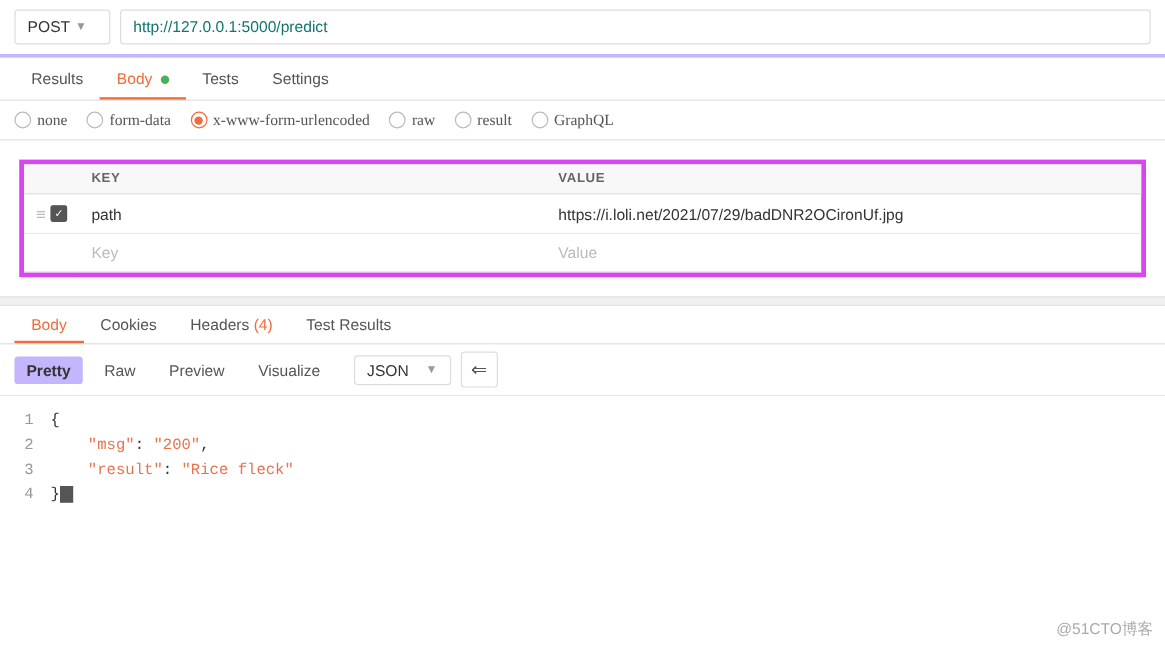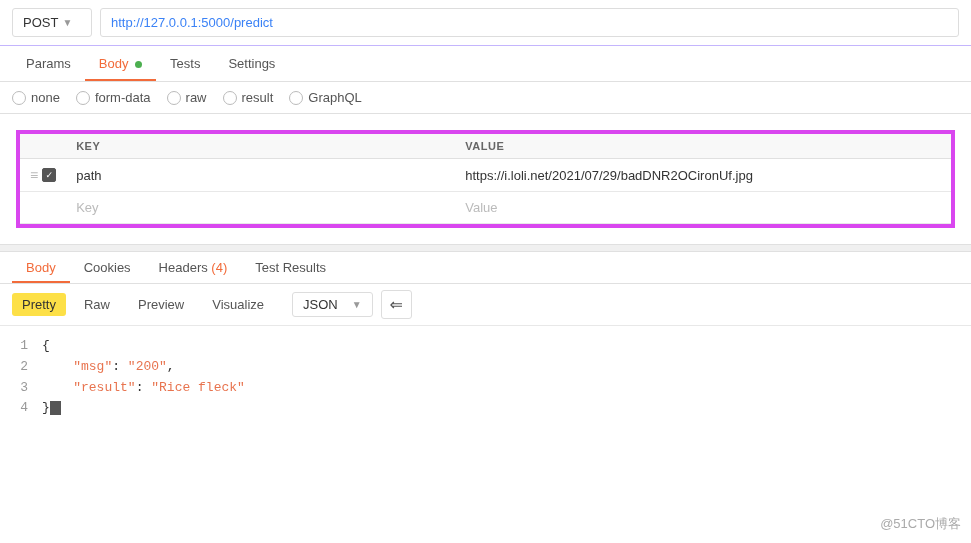--- a/index.html
+++ b/index.html
@@ -1,48 +1,48 @@
 <!DOCTYPE html>
 <html><head>
   <meta charset="utf-8">
   <style>
     * { box-sizing: border-box; margin: 0; padding: 0; }
     body { font-family: -apple-system, BlinkMacSystemFont, 'Segoe UI', Arial, sans-serif; font-size: 13px; background: #fff; color: #333; }
 
     
     .url-bar {
-      display: flex; align-items: center; padding: 8px 12px; border-bottom: 1px solid #c4b5fd; gap: 8px;
+      display: flex; align-items: center; padding: 8px 12px; border-bottom: 3px solid #c4b5fd; gap: 8px;
     }
     .method-select {
       display: flex; align-items: center; gap: 4px; padding: 6px 10px;
       border: 1px solid #ddd; border-radius: 3px; background: #fff; cursor: pointer; font-size: 13px; font-weight: 500; min-width: 80px;
     }
     .method-select span { color: #333; }
     .method-select .chevron { color: #999; font-size: 10px; }
     .url-input {
-      flex: 1; padding: 6px 10px; border: 1px solid #ddd; border-radius: 3px; font-size: 13px; color: #3b82f6; outline: none;
+      flex: 1; padding: 6px 10px; border: 1px solid #ddd; border-radius: 3px; font-size: 13px; color: #0f766e; outline: none;
     }
 
     
     .tabs-row {
       display: flex; align-items: center; padding: 0 12px; border-bottom: 1px solid #e0e0e0; gap: 0;
     }
     .tab-item {
       padding: 10px 14px; cursor: pointer; font-size: 13px; color: #555; position: relative; white-space: nowrap;
     }
     .tab-item.active { color: #f26b3a; }
     .tab-item.active::after { content: ''; position: absolute; bottom: 0; left: 0; right: 0; height: 2px; background: #f26b3a; }
     .tab-badge { color: #f26b3a; }
     .tab-dot { display: inline-block; width: 7px; height: 7px; border-radius: 50%; background: #4CAF50; margin-left: 3px; vertical-align: middle; }
 
     
     .body-type-row {
       display: flex; align-items: center; padding: 8px 12px; gap: 16px; border-bottom: 1px solid #e0e0e0;
     }
-    .radio-item { display: flex; align-items: center; gap: 5px; cursor: pointer; font-size: 13px; color: #555; }
+    .radio-item { display: flex; align-items: center; gap: 5px; cursor: pointer; font-size: 13px; color: #555; font-family: Liberation Serif, serif; }
     .radio-circle {
       width: 14px; height: 14px; border-radius: 50%; border: 1.5px solid #bbb; background: #fff; display: flex; align-items: center; justify-content: center;
     }
     .radio-circle.checked { border-color: #f26b3a; }
     .radio-circle.checked::after { content: ''; width: 7px; height: 7px; border-radius: 50%; background: #f26b3a; }
 
     
     .params-table { width: 100%; border-collapse: collapse; }
     .params-table th { background: #f8f8f8; text-align: left; padding: 6px 10px; font-size: 11px; font-weight: 600; color: #666; border-bottom: 1px solid #e0e0e0; letter-spacing: 0.5px; }
     .params-table td { padding: 8px 10px; border-bottom: 1px solid #e8e8e8; font-size: 13px; vertical-align: middle; }
@@ -65,21 +65,21 @@
       padding: 8px 14px; cursor: pointer; font-size: 13px; color: #555; position: relative; white-space: nowrap;
     }
     .resp-tab.active { color: #f26b3a; }
     .resp-tab.active::after { content: ''; position: absolute; bottom: 0; left: 0; right: 0; height: 2px; background: #f26b3a; }
 
     
     .response-format-row {
       display: flex; align-items: center; padding: 6px 12px; gap: 8px; border-bottom: 1px solid #e8e8e8;
     }
     .fmt-tab { padding: 4px 10px; cursor: pointer; font-size: 13px; color: #555; border-radius: 3px; }
-    .fmt-tab.active { background: #fde047; color: #333; font-weight: 400; }
+    .fmt-tab.active { background: #c4b5fd; color: #333; font-weight: 700; }
     .json-select { display: flex; align-items: center; gap: 14px; padding: 4px 10px; border: 1px solid #ddd; border-radius: 3px; cursor: pointer; font-size: 13px; margin-left: 10px; }
     .json-select .chevron { color: #999; font-size: 10px; }
     .wrap-btn { padding: 4px 8px; border: 1px solid #ddd; border-radius: 3px; cursor: pointer; background: #fff; color: #555; display: flex; align-items: center; justify-content: center; font-size: 16px; }
 
     
     .code-area { padding: 10px 12px; font-family: 'Courier New', Courier, monospace; font-size: 13px; line-height: 1.6; }
     .line { display: flex; gap: 14px; }
     .line-num { color: #999; min-width: 16px; text-align: right; user-select: none; }
     .line-content { color: #333; }
     .json-brace { color: #333; }
@@ -97,41 +97,45 @@
 <div class="url-bar">
   <div class="method-select">
     <span>POST</span>
     <span class="chevron">▼</span>
   </div>
   <input class="url-input" type="text" value="http://127.0.0.1:5000/predict" style="">
 </div>
 
 <div class="tabs-row">
   <div class="tab-item">
-    <span>Params</span>
+    <span>Results</span>
   </div>
   <div class="tab-item active">
     <span>Body <span class="tab-dot"></span></span>
   </div>
   <div class="tab-item">
     <span>Tests</span>
   </div>
   <div class="tab-item">
     <span>Settings</span>
   </div>
 </div>
 
 <div class="body-type-row">
   <label class="radio-item">
     <div class="radio-circle"></div>
     <span>none</span>
   </label>
   <label class="radio-item">
     <div class="radio-circle"></div>
     <span>form-data</span>
+  </label>
+  <label class="radio-item">
+    <div class="radio-circle checked"></div>
+    <span>x-www-form-urlencoded</span>
   </label>
   <label class="radio-item">
     <div class="radio-circle"></div>
     <span>raw</span>
   </label>
   <label class="radio-item">
     <div class="radio-circle"></div>
     <span>result</span>
   </label>
   <label class="radio-item">

